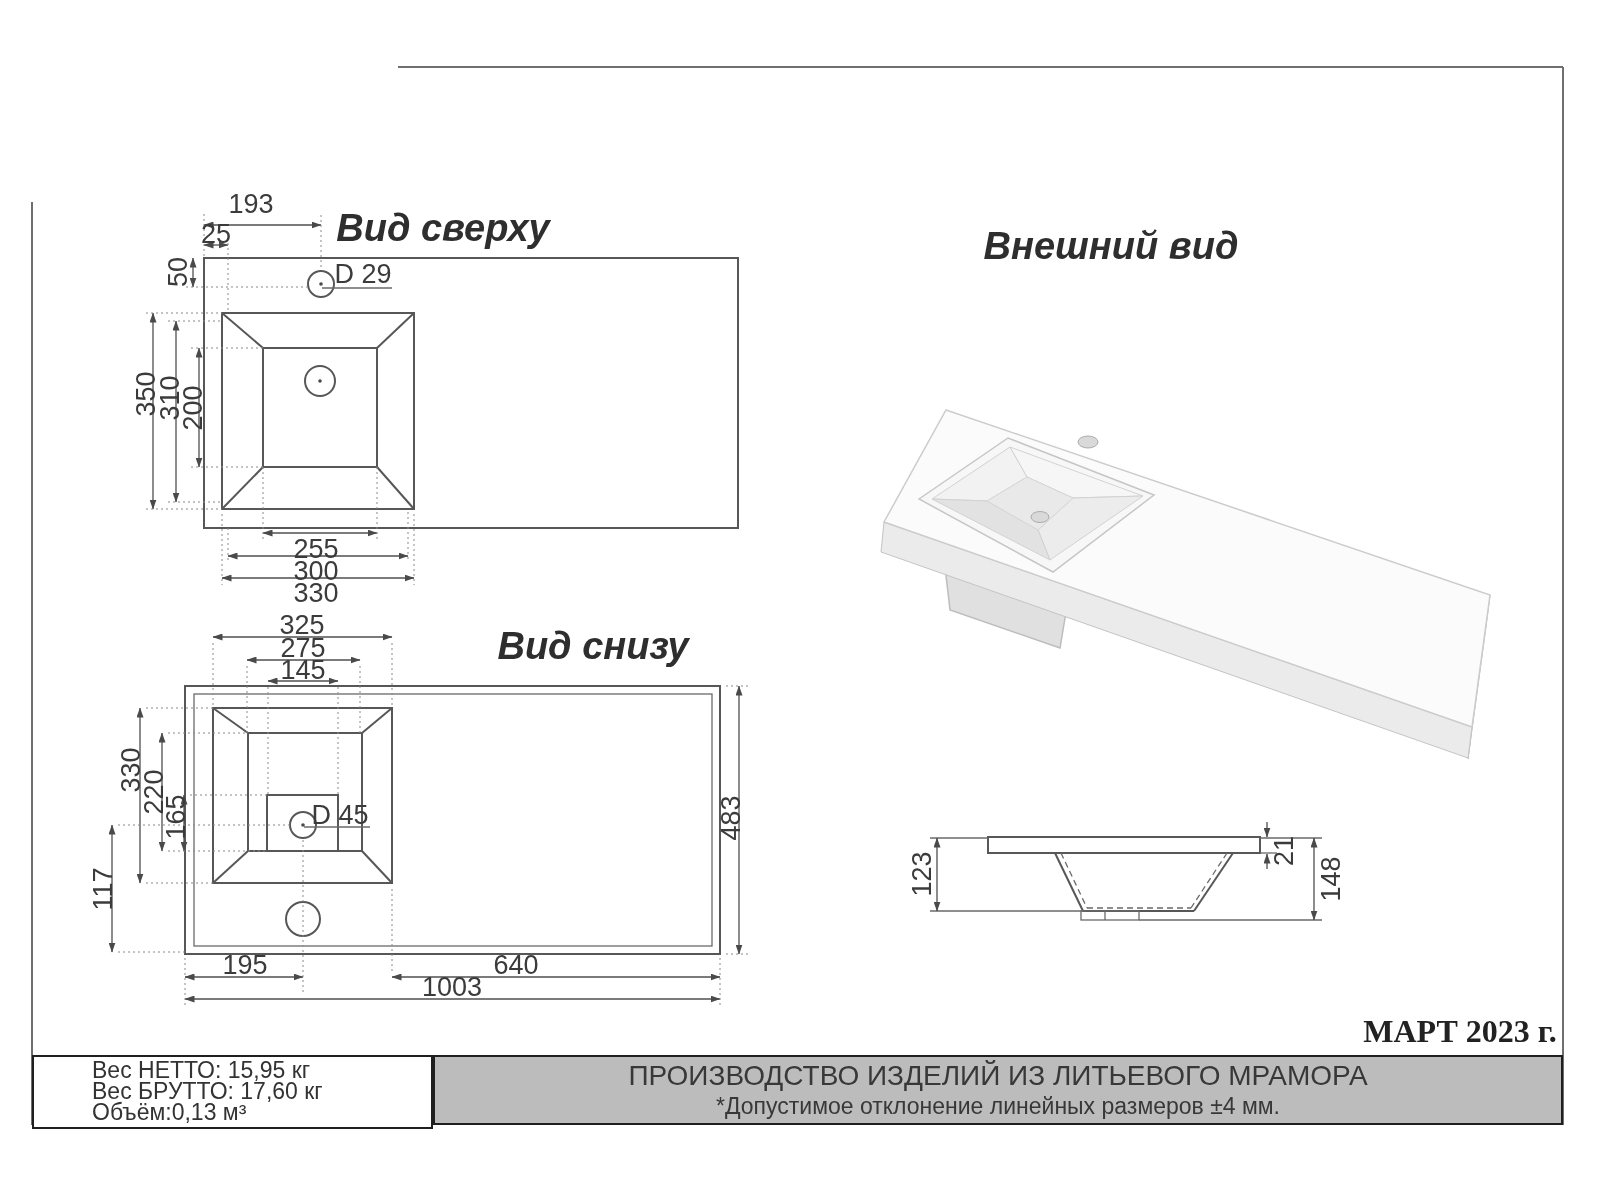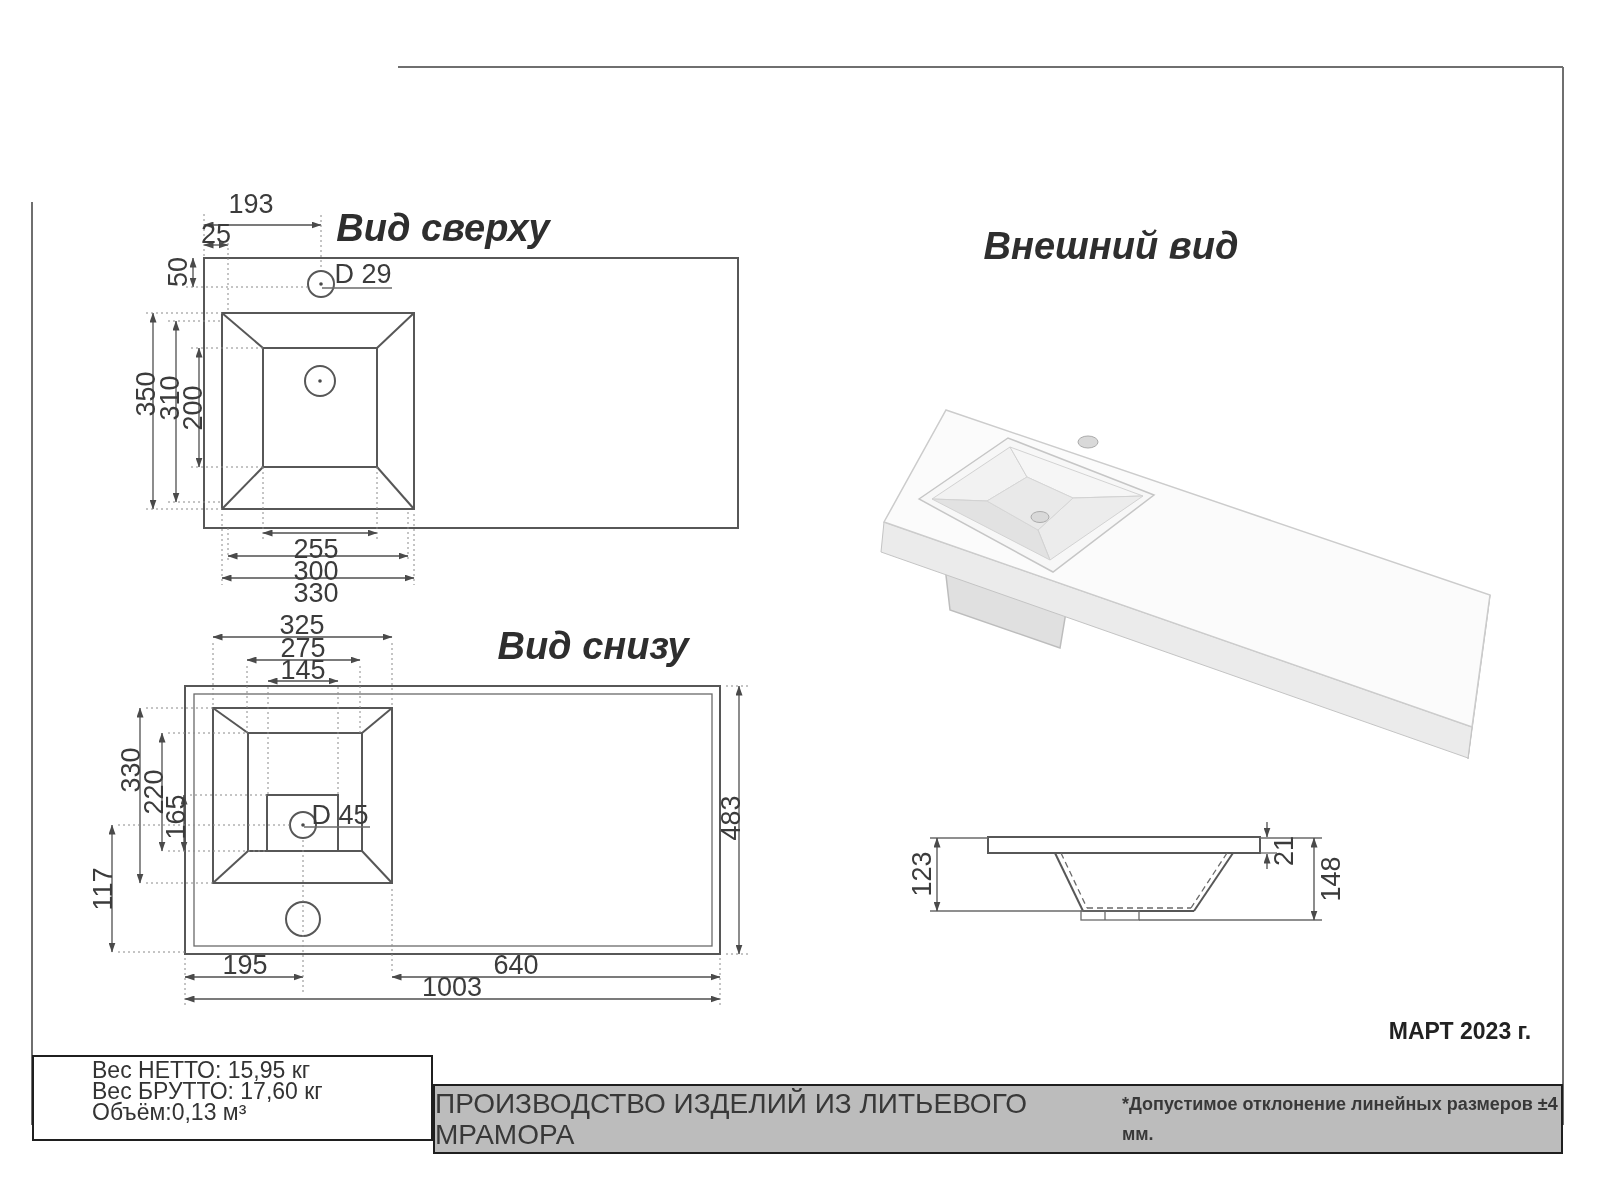--- a/index.html
+++ b/index.html
@@ -10,30 +10,30 @@
   .thin{stroke:#6a6a6a;stroke-width:1.3;fill:none;}
   .diml{stroke:#4f4f4f;stroke-width:1.3;fill:none;}
   .dot{stroke:#8a8a8a;stroke-width:1;stroke-dasharray:2 3;fill:none;}
   .dash{stroke:#6a6a6a;stroke-width:1.3;stroke-dasharray:6 4;fill:none;}
   .frameln{stroke:#6f6f6f;stroke-width:2;fill:none;}
   .lbl{position:absolute;transform:translate(-50%,-50%);font-size:27px;line-height:1;
        white-space:nowrap;color:#3b3b3b;}
   .rot{transform:translate(-50%,-50%) rotate(-90deg);}
   .vt{position:absolute;transform:translate(-50%,-50%);font-size:38px;font-weight:bold;
       font-style:italic;white-space:nowrap;color:#2e2e2e;}
-  #spec-box{position:absolute;left:32px;top:1055px;width:401px;height:86px;background:#ffffff;
+  #spec-box{position:absolute;left:32px;top:1055px;width:401px;height:74px;background:#ffffff;
             border:2px solid #1f1f1f;box-sizing:border-box;padding:3px 0 0 58px;}
   #spec-box div{font-size:23px;line-height:21px;color:#333333;}
   #banner{position:absolute;left:433px;top:1055px;width:1130px;height:70px;background:#bcbcbc;
-          border:2px solid #1f1f1f;box-sizing:border-box;display:flex;
-          align-items:center;justify-content:center;margin-top:29px;}
+          border:2px solid #1f1f1f;box-sizing:border-box;display:flex;flex-direction:column;
+          align-items:center;justify-content:center;}
   #banner .b1{font-size:28px;line-height:31px;color:#383838;}
-  #banner .b2{font-size:18px;line-height:30px;color:#383838;font-weight:bold;}
+  #banner .b2{font-size:23px;line-height:30px;color:#383838;}
   #date-note{position:absolute;transform:translate(-50%,-50%);left:1460px;top:1031px;
-             font-size:23px;font-weight:bold;color:#222222;white-space:nowrap;}
+             font-size:32px;font-weight:bold;color:#222222;white-space:nowrap;font-family:Liberation Serif, serif;}
 </style>
 </head>
 <body>
 
 <div id="stage">
 
 <svg width="1600" height="1200" viewBox="0 0 1600 1200">
   <defs>
     <marker id="ae" markerUnits="userSpaceOnUse" markerWidth="10" markerHeight="7" refX="9.5" refY="3.5" orient="auto">
           <path d="M0,0 L10,3.5 L0,7 Z" fill="#4a4a4a"></path>

